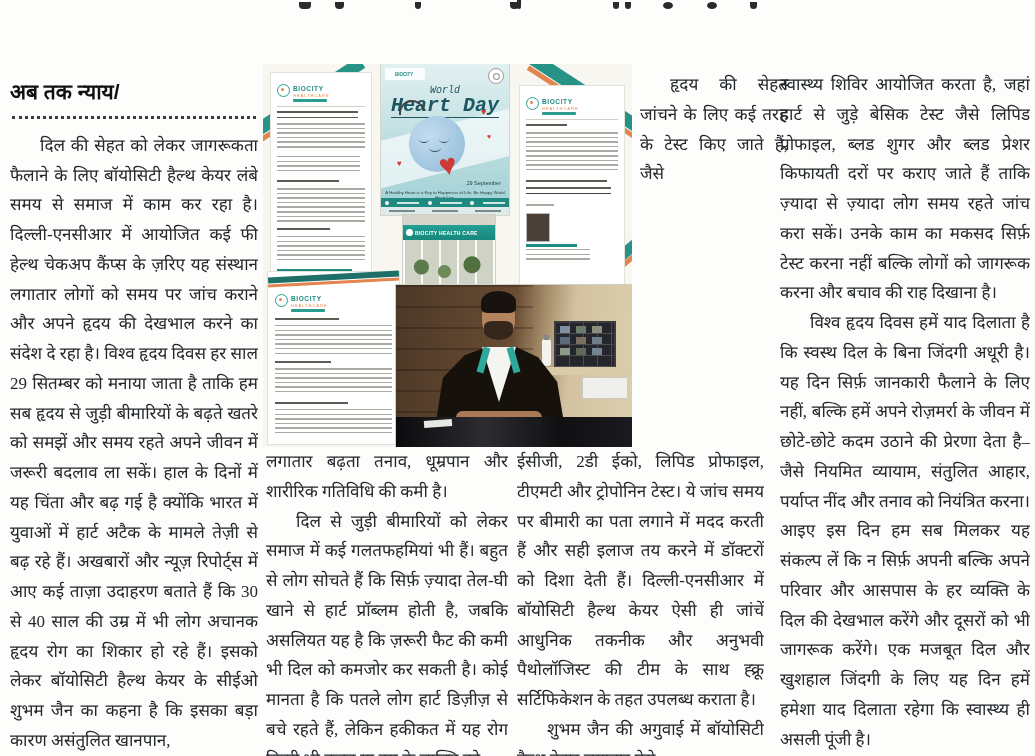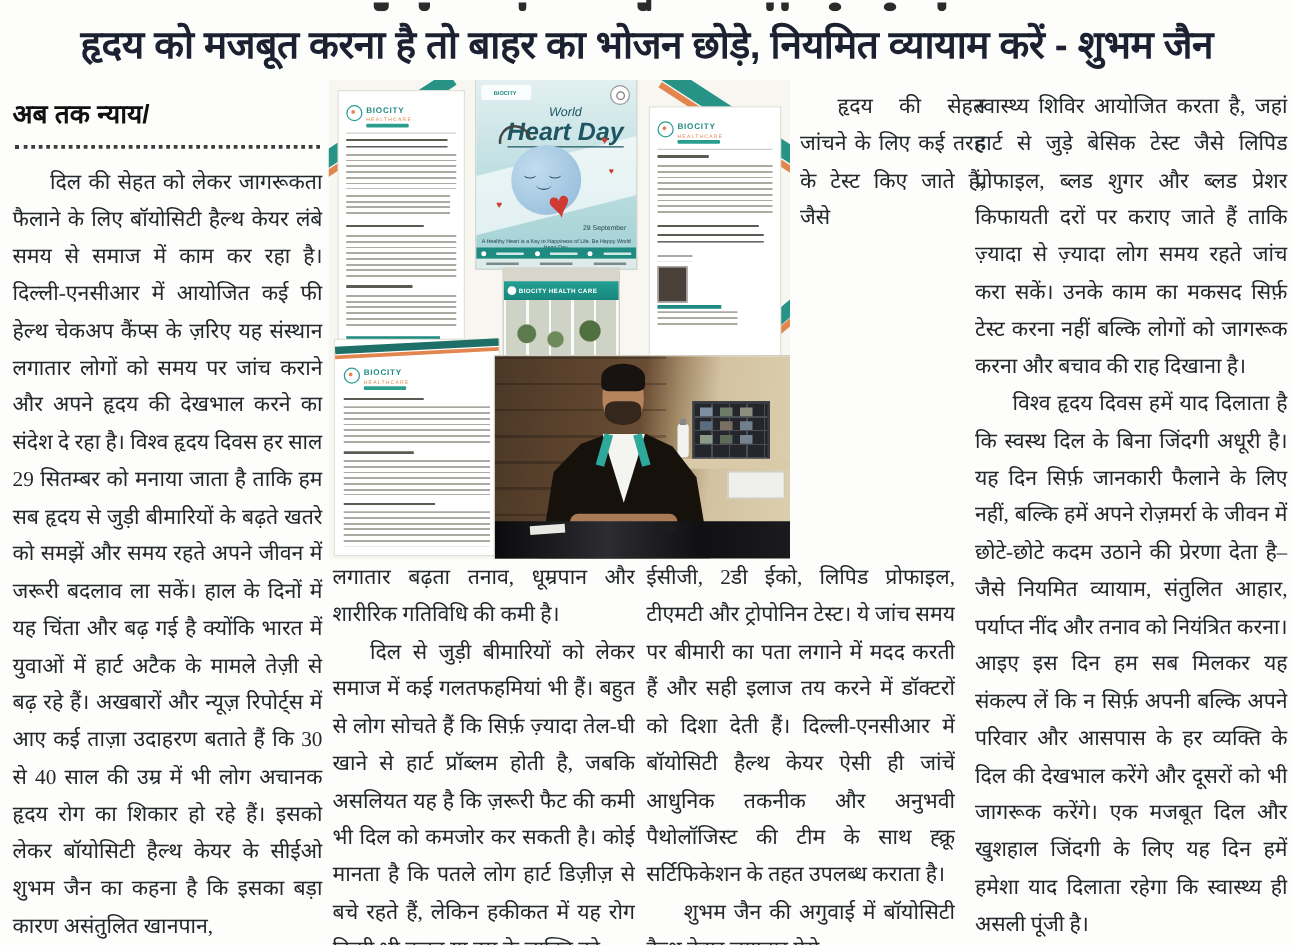--- a/index.html
+++ b/index.html
@@ -60,21 +60,21 @@
   
   .pg4{left:5px;top:208px;width:131px;height:172px;padding:14px 7px 5px;box-sizing:border-box;}
   .pg4band{position:absolute;left:0;top:2px;width:131px;height:6px;background:#1d6f68;transform:rotate(-3deg);}
   .pg4band2{position:absolute;left:0;top:9px;width:131px;height:3px;background:#e2854f;transform:rotate(-3deg);}
 
   
   .flyer{left:118px;top:0;width:128px;height:151px;background:linear-gradient(180deg,#e2f0f1 0%,#c2e0e2 45%,#9fd0d4 100%);box-shadow:0 0 0 1px #d6d6cd;overflow:hidden;}
   .flyer .chip{position:absolute;left:4px;top:4px;width:40px;height:12px;background:rgba(255,255,255,.85);border-radius:2px;display:flex;align-items:center;padding-left:2px;box-sizing:border-box;}
   .flyer .badge{position:absolute;right:5px;top:4px;width:14px;height:14px;border-radius:50%;background:#fff;border:1px solid #999;}
   .flyer .badge:after{content:"";position:absolute;left:4px;top:4px;width:5px;height:5px;border-radius:50%;border:1px solid #777;}
-  .whd{position:absolute;right:10px;top:22px;text-align:center;color:#1d5662;font-family:Liberation Sans, sans-serif;font-style:italic;line-height:1;}
+  .whd{position:absolute;right:10px;top:22px;text-align:center;color:#1d5662;font-family:Liberation Mono, monospace;font-style:italic;line-height:1;}
   .whd .w1{font-size:10px;}
   .whd .w2{font-size:20px;font-weight:bold;border-bottom:1px solid #1d5662;padding-bottom:1px;}
   .band{position:absolute;left:-20px;top:60px;width:180px;height:46px;background:rgba(255,255,255,.65);transform:rotate(-14deg);}
   .globe{position:absolute;left:28px;top:52px;width:56px;height:56px;border-radius:50%;
          background:radial-gradient(circle at 35% 35%, #c2dcef, #8fb9d8);}
   .globe .eye{position:absolute;top:20px;width:10px;height:6px;border-bottom:1.6px solid #31506b;border-radius:50%;}
   .globe .e1{left:10px;} .globe .e2{left:30px;}
   .globe .smile{position:absolute;left:20px;top:28px;width:12px;height:7px;border-bottom:1.8px solid #31506b;border-radius:50%;}
   .heartbig{position:absolute;left:58px;top:86px;font-size:30px;color:#cf3b33;transform:rotate(-10deg);line-height:1;}
   .hmini{position:absolute;color:#cf3b33;line-height:1;}
@@ -138,21 +138,20 @@
       <i style="left:120px;width:6px"></i>
     <i style="left:215px"></i>
       <i style="left:222px;top:0;height:9px;width:4px"></i>
     <i style="left:318px;width:6px"></i>
       <i style="left:330px;width:6px"></i>
     <i style="left:368px;width:10px;border-radius:50%"></i>
       <i style="left:412px;width:10px;border-radius:50%"></i>
     <i style="left:455px;width:7px"></i>
   </div>
 
-  <div class="headline">हृदय को मजबूत करना है तो बाहर का भोजन छोड़े, नियमित व्यायाम करें - शुभम जैन</div>
 
   <div class="col col1">
     <div class="sechead">अब तक न्याय/</div>
     <div class="dotline"></div>
     <p class="ind">दिल की सेहत को लेकर जागरूकता फैलाने के लिए बॉयोसिटी हैल्थ केयर लंबे समय से समाज में काम कर रहा है। दिल्ली-एनसीआर में आयोजित कई फी हेल्थ चेकअप कैंप्स के ज़रिए यह संस्थान लगातार लोगों को समय पर जांच कराने और अपने हृदय की देखभाल करने का संदेश दे रहा है। विश्व हृदय दिवस हर साल 29 सितम्बर को मनाया जाता है ताकि हम सब हृदय से जुड़ी बीमारियों के बढ़ते खतरे को समझें और समय रहते अपने जीवन में जरूरी बदलाव ला सकें। हाल के दिनों में यह चिंता और बढ़ गई है क्योंकि भारत में युवाओं में हार्ट अटैक के मामले तेज़ी से बढ़ रहे हैं। अखबारों और न्यूज़ रिपोर्ट्स में आए कई ताज़ा उदाहरण बताते हैं कि 30 से 40 साल की उम्र में भी लोग अचानक हृदय रोग का शिकार हो रहे हैं। इसको लेकर बॉयोसिटी हैल्थ केयर के सीईओ शुभम जैन का कहना है कि इसका बड़ा कारण असंतुलित खानपान,</p>
   </div>
 
   <div class="imageblock">
     <div class="ribbon rb1"></div>
     <div class="ribbon rb2"></div>

